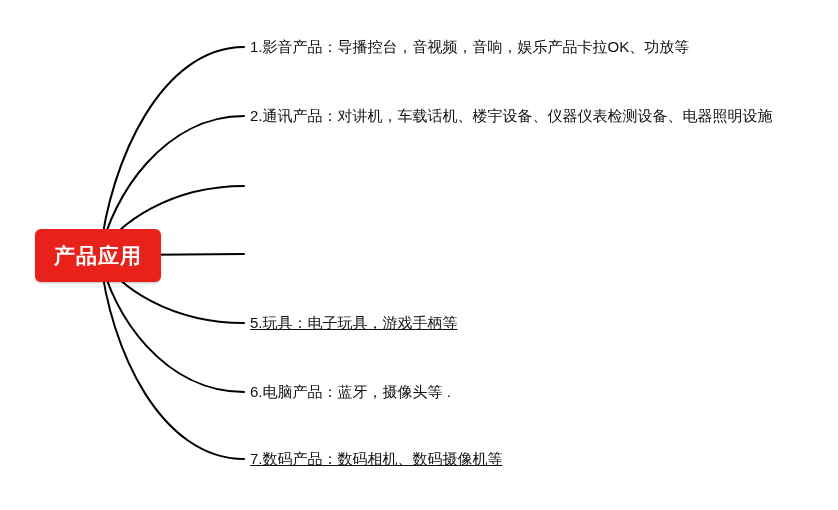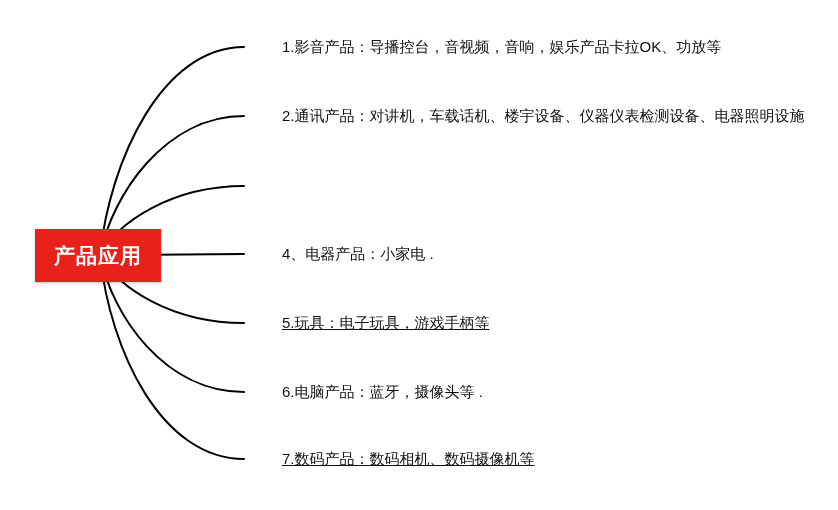--- a/index.html
+++ b/index.html
@@ -22,21 +22,21 @@
     z-index: 1;
   }
 
   .root-node {
     position: absolute;
     left: 35px;
     top: 229px;
     width: 126px;
     height: 53px;
     background: #e8211a;
-    border-radius: 0;
+    border-radius: 6px;
     display: flex;
     align-items: center;
     justify-content: center;
     z-index: 2;
     box-shadow: 0 1px 2px rgba(0,0,0,0.25);
     cursor: default;
   }
   .root-node .root-label {
     color: #ffffff;
     font-size: 21px;
@@ -47,21 +47,20 @@
 
   .branch-label {
     position: absolute;
     left: 250px;
     color: #111111;
     font-size: 15px;
     line-height: 18px;
     white-space: nowrap;
     z-index: 2;
     cursor: default;
-    margin-left: 32px;
   }
   .branch-1 { top: 38px; }
   .branch-2 { top: 107px; }
   .branch-3 { top: 177px; }
   .branch-4 { top: 245px; }
   .branch-5 { top: 314px; text-decoration: underline; }
   .branch-6 { top: 383px; }
   .branch-7 { top: 450px; text-decoration: underline; }
 </style>
 </head>
@@ -83,21 +82,20 @@
 
   <div class="root-node">
     <span class="root-label">产品应用</span>
   </div>
 
   <div class="branch-label branch-1">1.影音产品：导播控台，音视频，音响，娱乐产品卡拉OK、功放等</div>
 
   <div class="branch-label branch-2">2.通讯产品：对讲机，车载话机、楼宇设备、仪器仪表检测设备、电器照明设施</div>
 
 
-  <div class="branch-label branch-4">4、电器产品：小家电 .</div>
 
   <div class="branch-label branch-5">5.玩具：电子玩具，游戏手柄等</div>
 
   <div class="branch-label branch-6">6.电脑产品：蓝牙，摄像头等 .</div>
 
   <div class="branch-label branch-7">7.数码产品：数码相机、数码摄像机等</div>
 
 </div>
 
 </body></html>

